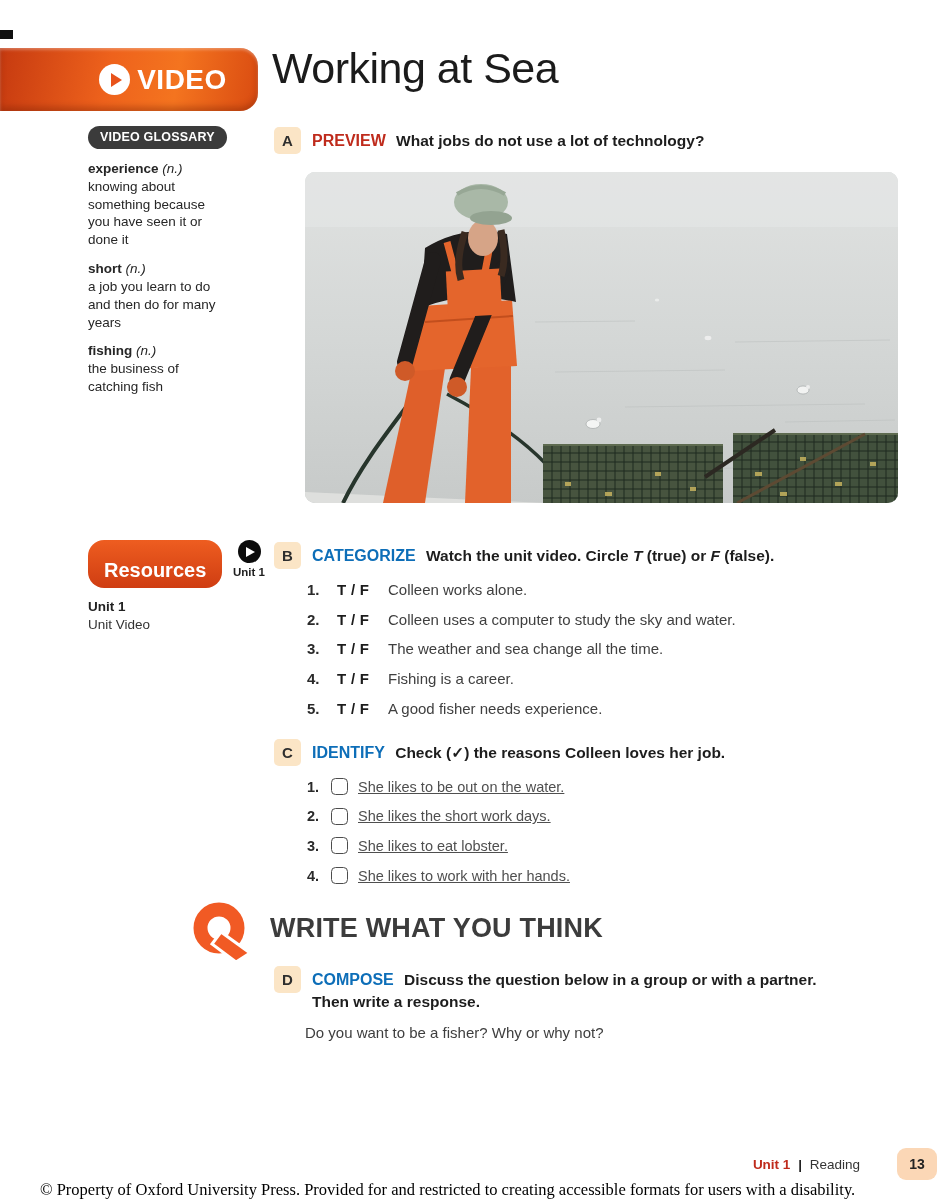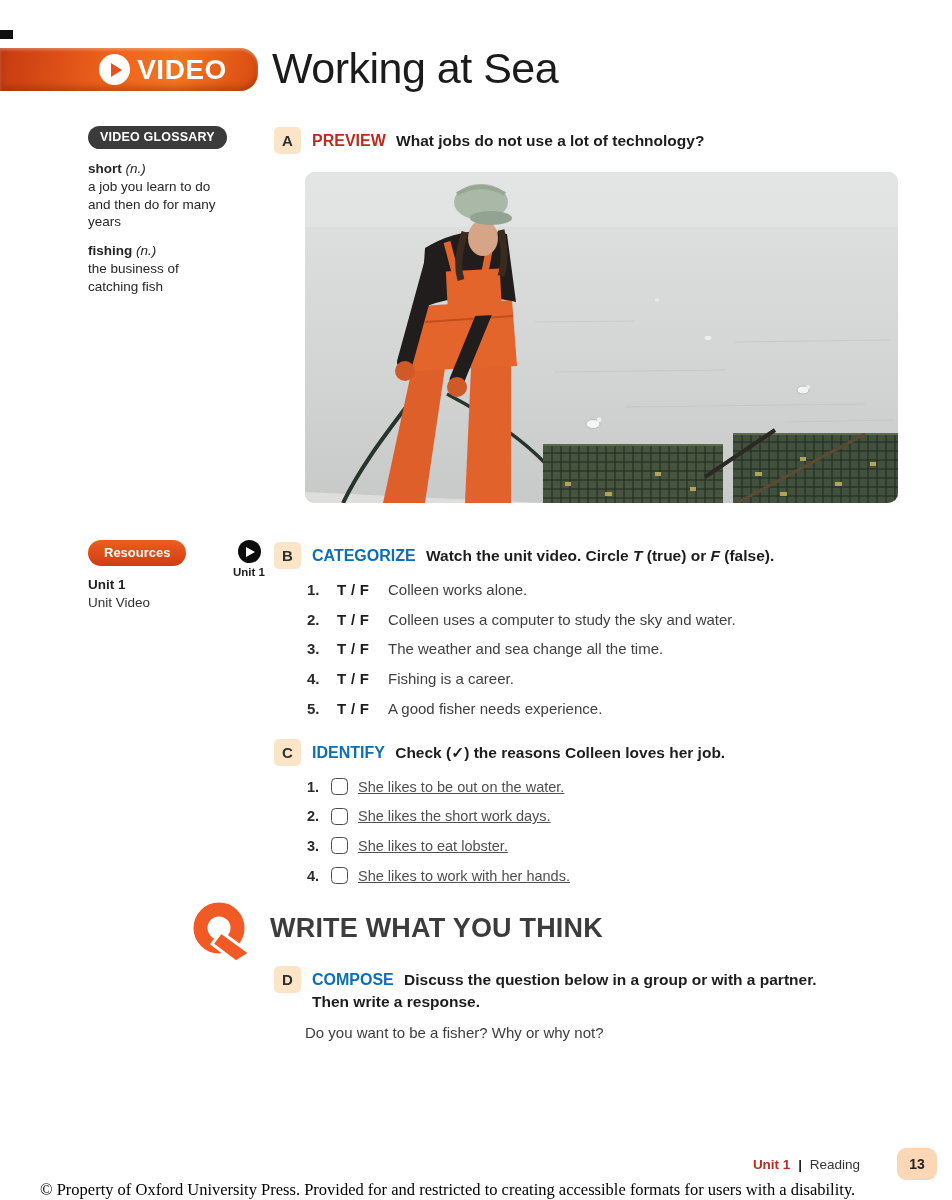--- a/index.html
+++ b/index.html
@@ -3,21 +3,21 @@
 <meta charset="utf-8">
 <style>
   html,body{margin:0;padding:0;background:#fff;}
   .page{position:relative;width:952px;height:1200px;background:#ffffff;overflow:hidden;
         font-family:"Liberation Sans", sans-serif;color:#1d1d1d;}
 
   
   .artifact{position:absolute;left:0;top:30px;width:13px;height:9px;background:#101010;}
 
   
-  .video-banner{position:absolute;left:0;top:48px;width:258px;height:43px;
+  .video-banner{position:absolute;left:0;top:48px;width:258px;height:63px;
     border-radius:0 18px 18px 0;
     background:linear-gradient(100deg,#c63a10 0%,#ee621c 42%,#f4741f 68%,#d94b11 100%);
     box-shadow:inset 0 2px 3px rgba(255,255,255,.30), inset 0 -4px 6px rgba(110,25,0,.35);
     display:flex;align-items:center;justify-content:center;gap:7px;padding-left:68px;box-sizing:border-box;}
   .play-circle{width:31px;height:31px;background:#fff;border-radius:50%;
     display:flex;align-items:center;justify-content:center;flex:0 0 auto;}
   .play-circle i{display:block;width:0;height:0;border-left:11px solid #e8531b;
     border-top:7px solid transparent;border-bottom:7px solid transparent;margin-left:3px;}
   .video-banner .vlabel{color:#fff;font-weight:bold;font-size:28px;letter-spacing:.5px;}
 
@@ -42,21 +42,21 @@
   .it{font-style:italic;}
 
   
   .photo{position:absolute;left:305px;top:172px;width:593px;height:331px;border-radius:10px;
     overflow:hidden;background:#d4d7d6;}
   .photo svg{display:block;}
 
   
   .resources{position:absolute;left:88px;top:540px;}
   .res-badge{display:inline-block;background:linear-gradient(#ee5d20,#cf3d12);color:#fff;
-    font-weight:bold;font-size:13px;padding:5px 16px 6px;border-radius:16px;text-align:center;}
+    font-weight:bold;font-size:20px;padding:19px 16px 6px;border-radius:16px;text-align:center;}
   .res-unit{margin-top:11px;font-weight:bold;font-size:13.5px;color:#222;}
   .res-item{margin-top:3px;font-size:13.5px;color:#333;}
 
   
   .unit-play-wrap{position:absolute;left:226px;top:540px;width:46px;text-align:center;}
   .unit-play{width:23px;height:23px;background:#0c0c0c;border-radius:50%;margin:0 auto;
     display:flex;align-items:center;justify-content:center;}
   .unit-play i{display:block;width:0;height:0;border-left:9px solid #fff;
     border-top:5px solid transparent;border-bottom:5px solid transparent;margin-left:2px;}
   .unit-play-cap{font-weight:bold;font-size:11.5px;color:#1e1e1e;margin-top:3px;}
@@ -104,20 +104,25 @@
     <span class="play-circle">
         <i></i>
       </span>
     <span class="vlabel">VIDEO</span>
   </div>
 
   <div class="page-title">Working at Sea</div>
 
   <div class="sidebar">
     <span class="vg-badge">VIDEO GLOSSARY</span>
+    <div class="gloss-entry">
+      <span class="term">experience</span>
+      <span class="pos">(n.)</span><br>
+      <span>knowing about something because you have seen it or done it</span>
+    </div>
     <div class="gloss-entry">
       <span class="term">short</span>
       <span class="pos">(n.)</span><br>
       <span>a job you learn to do and then do for many years</span>
     </div>
     <div class="gloss-entry">
       <span class="term">fishing</span>
       <span class="pos">(n.)</span><br>
       <span>the business of catching fish</span>
     </div>

